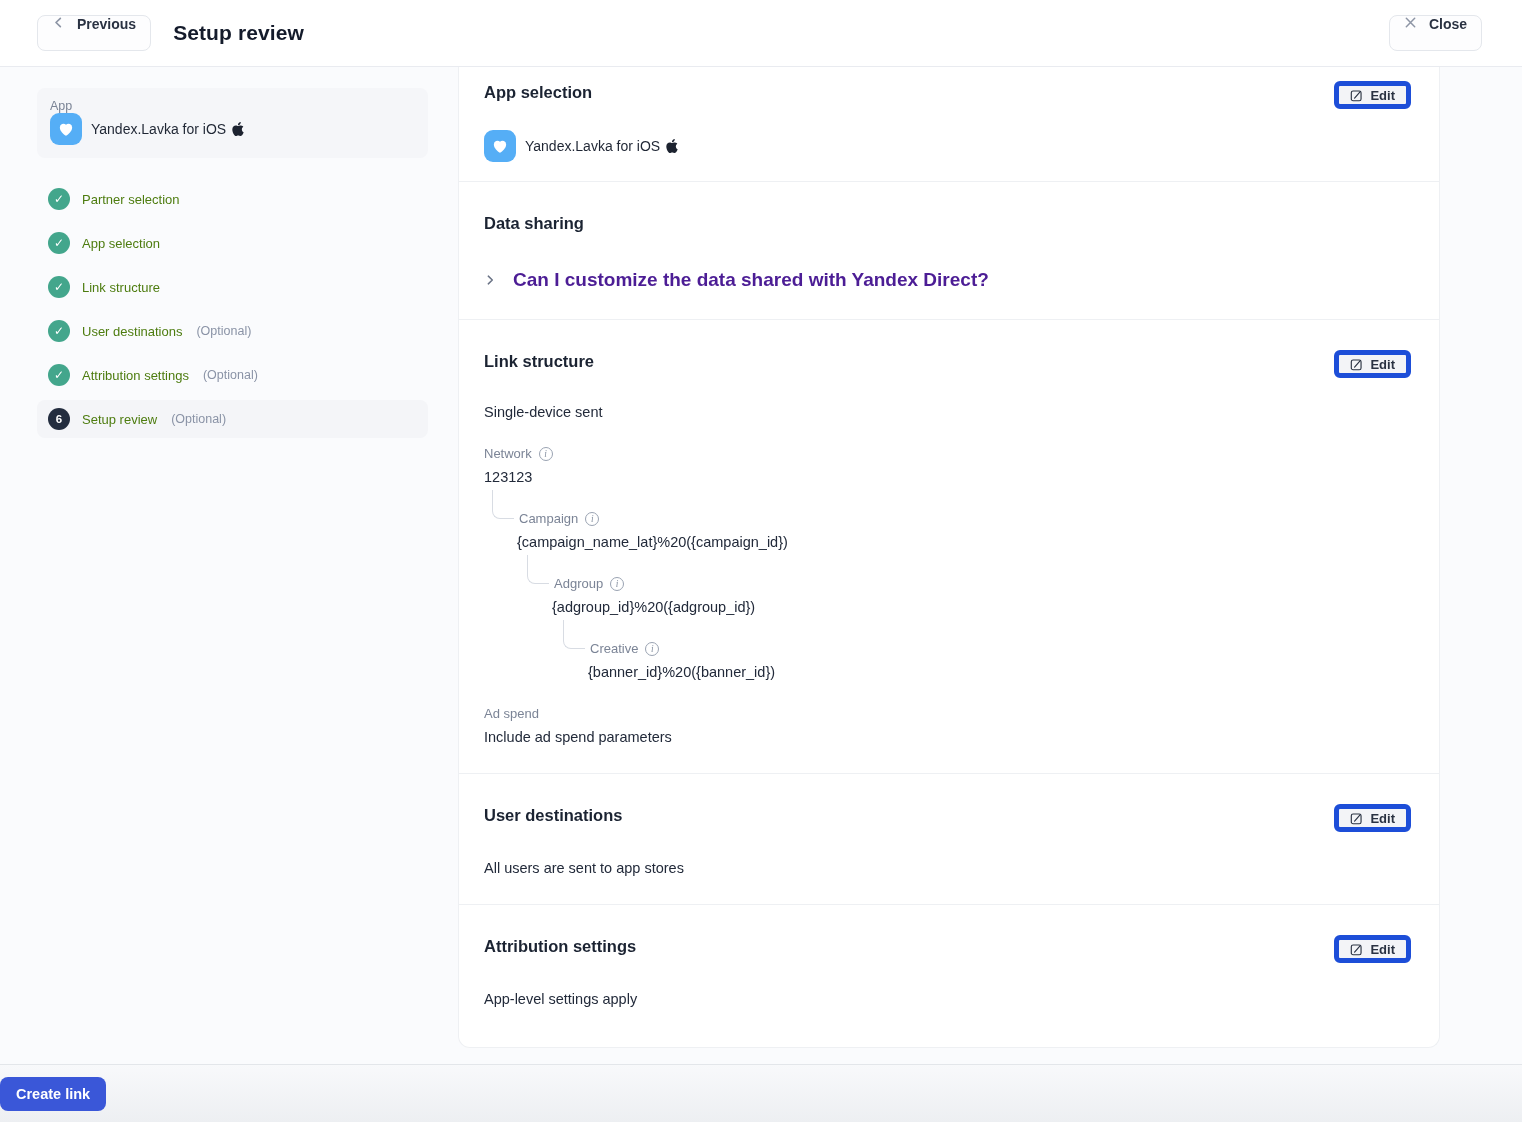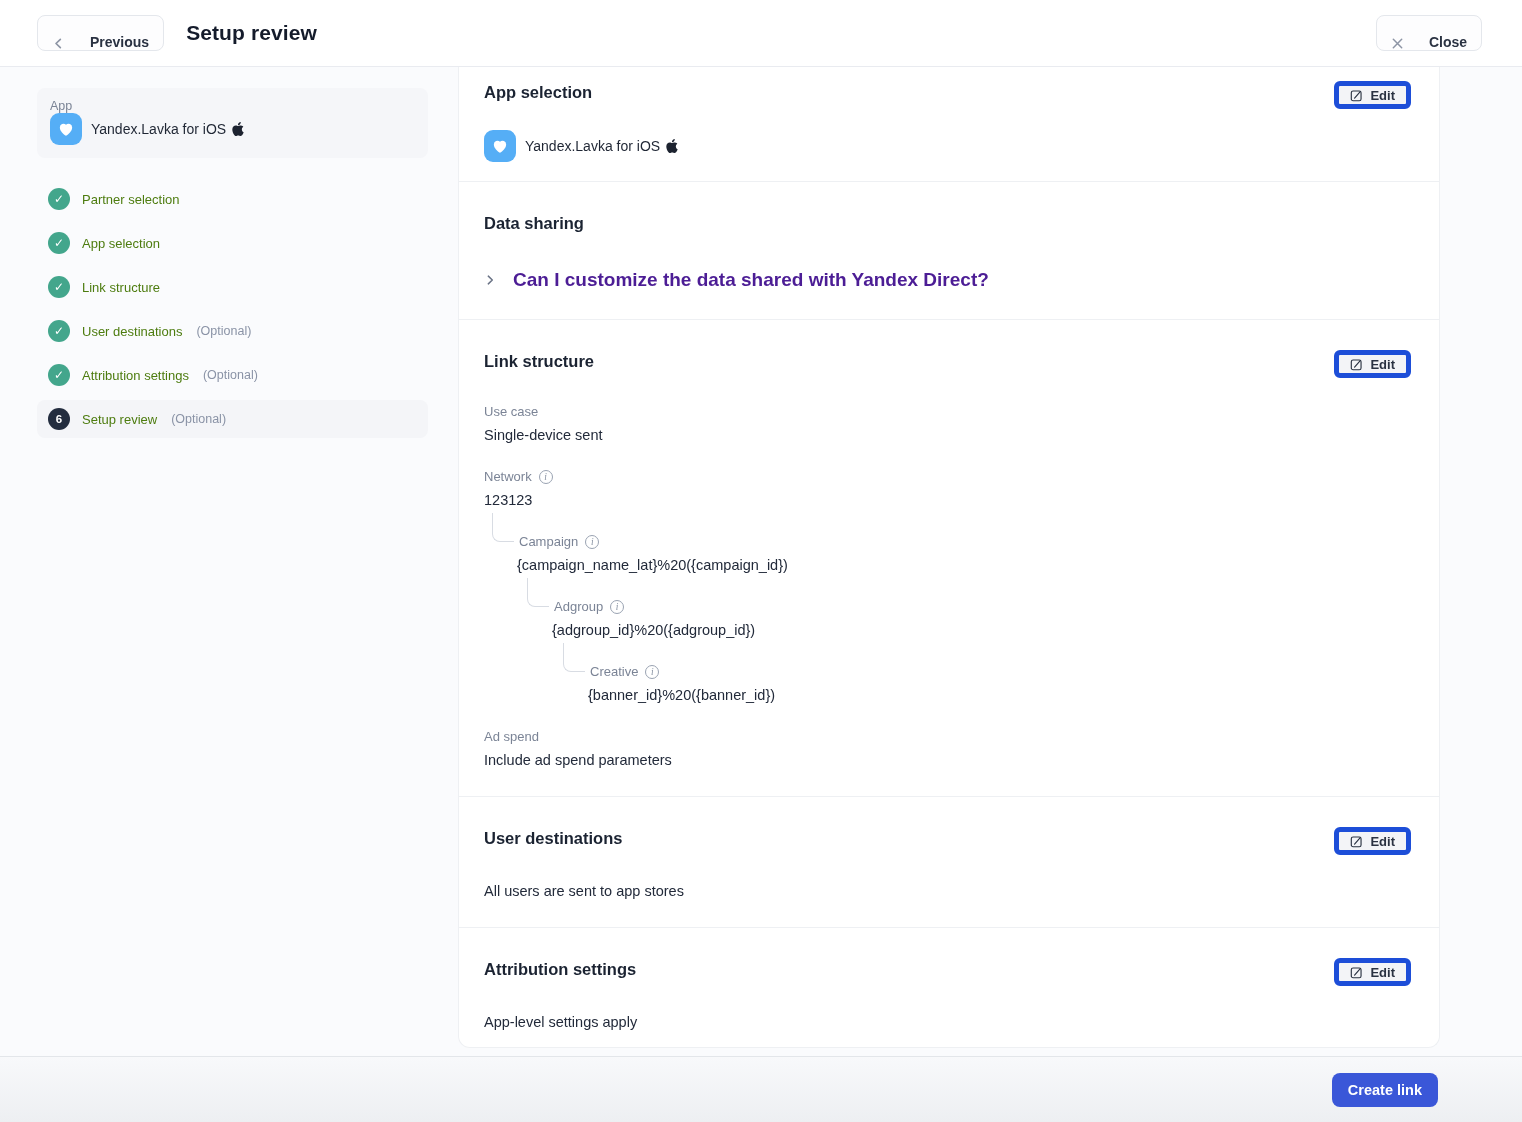--- a/index.html
+++ b/index.html
@@ -9,21 +9,21 @@
     background:#fafbfd; color:#1f2634;
     display:flex; flex-direction:column;
   }
 
   
   .header {
     height:67px; background:#ffffff; border-bottom:1px solid #e9ebf0;
     display:flex; align-items:center; padding:0 40px 0 37px; flex:0 0 auto;
   }
   .btn-ghost {
-    display:inline-flex; align-items:flex-end; gap:25px;
+    display:inline-flex; align-items:flex-start; gap:12px;
     background:#fdfdfe; border:1px solid #e4e7ec; border-radius:8px;
     height:36px; padding:0 14px; font-size:14px; font-weight:700; color:#2a3242;
     cursor:pointer;
   }
   .btn-ghost svg { display:block; }
   .page-title { font-size:21px; font-weight:800; color:#141b2b; margin-left:22px; letter-spacing:.1px; }
   .header-spacer { flex:1; }
 
   
   .content { flex:1 1 auto; display:flex; min-height:0; }
@@ -102,24 +102,24 @@
   }
   .lvl1 { margin-left:35px; }
   .lvl2 { margin-left:70px; }
   .lvl3 { margin-left:106px; }
   .tree-node .field-value { margin-left:-2px; }
 
   .sec-user .field, .sec-attr .field { margin-top:28px; }
 
   
   .footer {
-    height:66px; flex:0 0 auto;
+    height:58px; flex:0 0 auto;
     border-top:1px solid #e3e6ea;
     background:linear-gradient(#f8f9fb,#edeff2);
-    display:flex; align-items:center; justify-content:flex-end; padding-right:84px;
+    display:flex; align-items:center; padding-right:84px;
   }
   .btn-primary {
     background:#3a57d8; color:#ffffff; border:none; border-radius:8px;
     height:34px; padding:0 16px; font-size:14.5px; font-weight:700; cursor:pointer;
   }
 </style>
 </head>
 <body>
 
 <div class="header">
@@ -254,21 +254,20 @@
               <svg width="13" height="13" viewBox="0 0 16 16" fill="none">
                   <rect x="1.6" y="2.4" width="12" height="12" rx="2.2" stroke="#2a3242" stroke-width="1.4"></rect>
                   <path d="M6.2 10.6 L12.6 3.2 M6.2 10.6 L5.6 11.3" stroke="#2a3242" stroke-width="1.4" stroke-linecap="round"></path>
                 </svg>
             </span>
             <span>Edit</span>
           </button>
         </div>
 
         <div class="field">
-          <div class="field-label">Use case</div>
           <div class="field-value">Single-device sent</div>
         </div>
 
         <div class="field">
           <div class="field-label">
             <span>Network</span>
             <span class="info-dot">i</span>
           </div>
           <div class="field-value">123123</div>
         </div>

